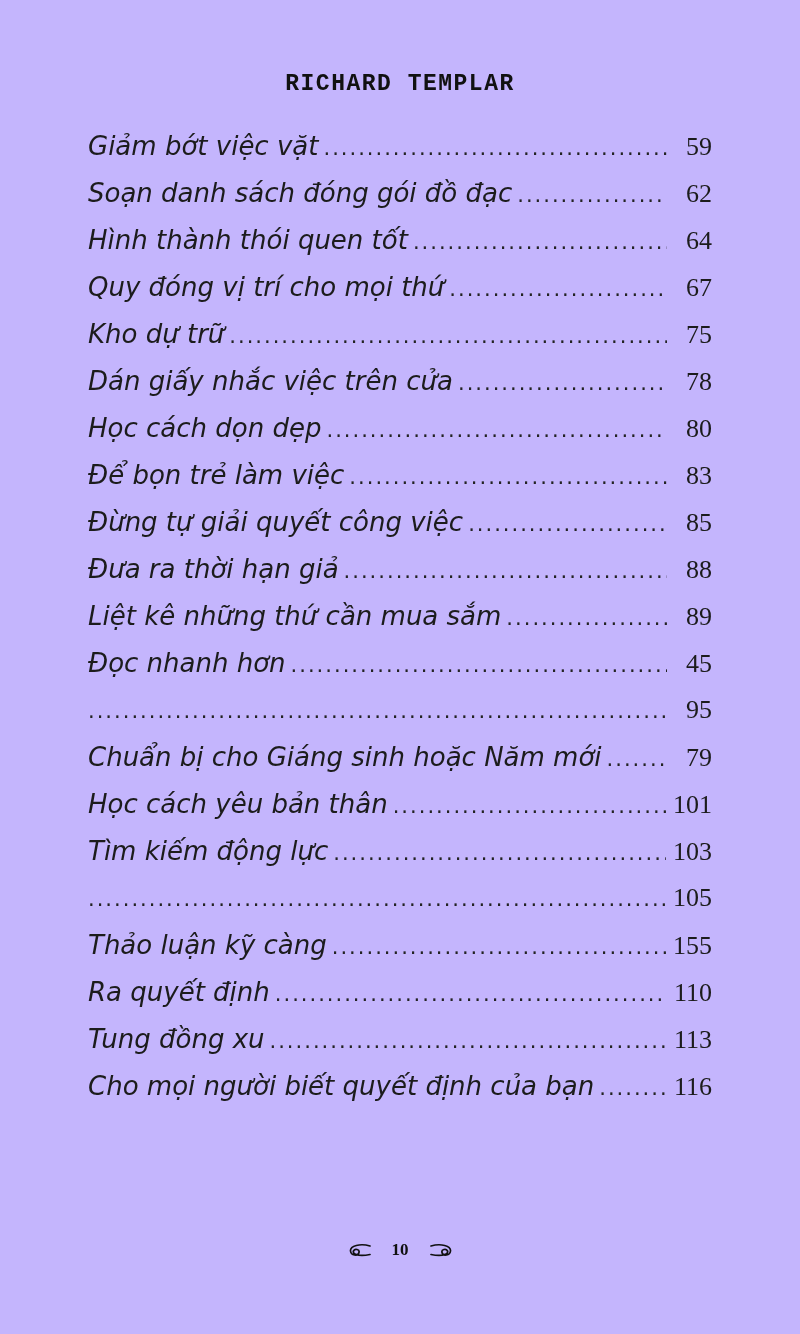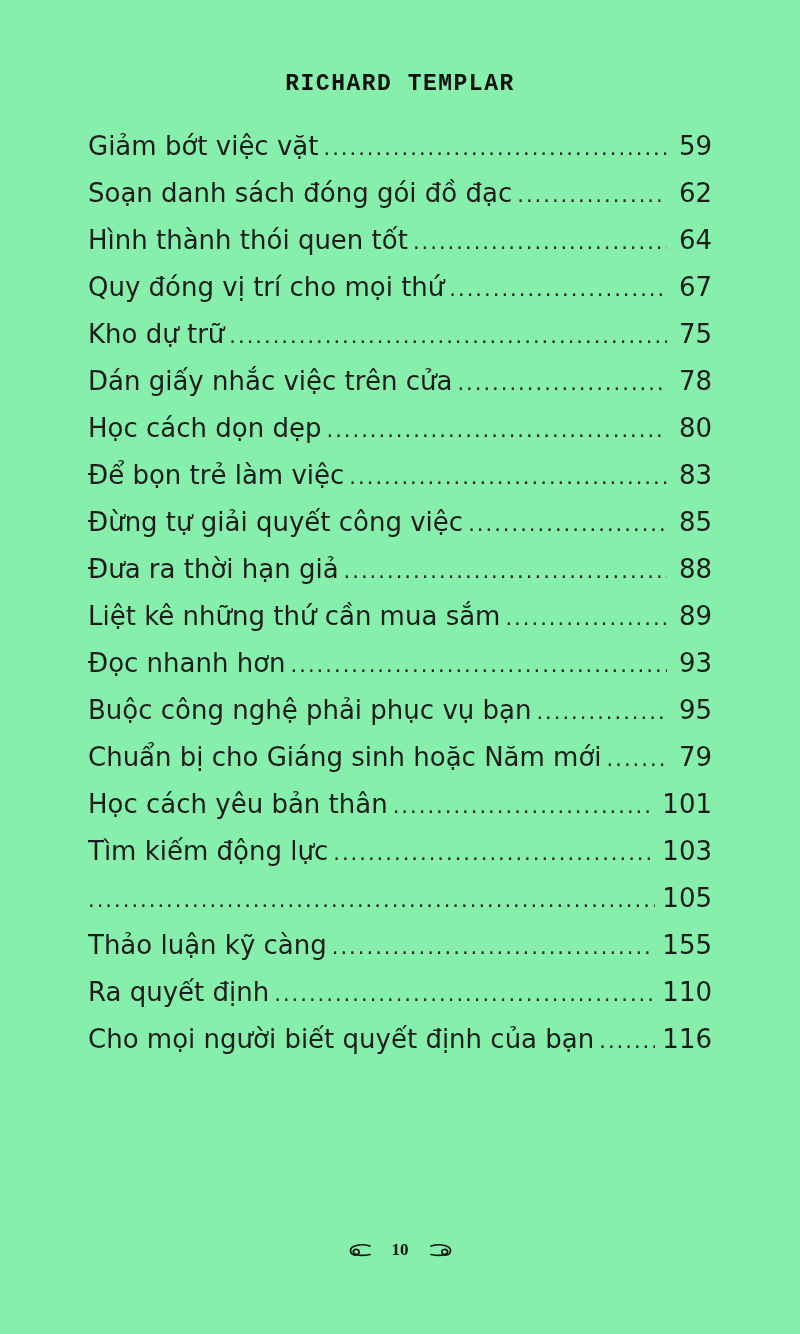--- a/index.html
+++ b/index.html
@@ -4,21 +4,21 @@
 <style>
   html, body {
     margin: 0;
     padding: 0;
     background: #ffffff;
   }
   .page {
     position: relative;
     width: 800px;
     height: 1334px;
-    background: #86efac;
+    background: #c4b5fd;
     color: #1c1c1c;
     font-family: "DejaVu Sans", sans-serif;
     overflow: hidden;
   }
   .running-head {
     position: absolute;
     top: 71px;
     left: 0;
     right: 0;
     text-align: center;
@@ -39,37 +39,39 @@
     align-items: baseline;
     height: 47px;
     font-size: 26px;
     color: #1c1c1c;
   }
   .toc-title {
     white-space: nowrap;
     padding-right: 5px;
     flex: 0 1 auto;
     overflow: hidden;
+    font-style: italic;
   }
   .toc-dots {
     flex: 1 1 0;
     overflow: hidden;
     white-space: nowrap;
     font-size: 21px;
     letter-spacing: 2px;
     color: #222222;
   }
   .toc-dots::after {
     content: "...................................................................................................................................";
   }
   .toc-page {
     padding-left: 7px;
     min-width: 38px;
     text-align: right;
     white-space: nowrap;
+    font-family: Liberation Serif, serif;
   }
   .footer {
     position: absolute;
     top: 1240px;
     left: 0;
     right: 0;
     display: flex;
     justify-content: center;
     align-items: center;
     gap: 20px;
@@ -141,24 +143,23 @@
         <span class="toc-page">88</span>
       </div>
       <div class="toc-row">
         <span class="toc-title">Liệt kê những thứ cần mua sắm</span>
         <span class="toc-dots"></span>
         <span class="toc-page">89</span>
       </div>
       <div class="toc-row">
         <span class="toc-title">Đọc nhanh hơn</span>
         <span class="toc-dots"></span>
-        <span class="toc-page">93</span>
-      </div>
-      <div class="toc-row">
-        <span class="toc-title">Buộc công nghệ phải phục vụ bạn</span>
+        <span class="toc-page">45</span>
+      </div>
+      <div class="toc-row">
         <span class="toc-dots"></span>
         <span class="toc-page">95</span>
       </div>
       <div class="toc-row">
         <span class="toc-title">Chuẩn bị cho Giáng sinh hoặc Năm mới</span>
         <span class="toc-dots"></span>
         <span class="toc-page">79</span>
       </div>
       <div class="toc-row">
         <span class="toc-title">Học cách yêu bản thân</span>
@@ -176,20 +177,25 @@
       </div>
       <div class="toc-row">
         <span class="toc-title">Thảo luận kỹ càng</span>
         <span class="toc-dots"></span>
         <span class="toc-page">155</span>
       </div>
       <div class="toc-row">
         <span class="toc-title">Ra quyết định</span>
         <span class="toc-dots"></span>
         <span class="toc-page">110</span>
+      </div>
+      <div class="toc-row">
+        <span class="toc-title">Tung đồng xu</span>
+        <span class="toc-dots"></span>
+        <span class="toc-page">113</span>
       </div>
       <div class="toc-row">
         <span class="toc-title">Cho mọi người biết quyết định của bạn</span>
         <span class="toc-dots"></span>
         <span class="toc-page">116</span>
       </div>
     </div>
 
   <div class="footer">
     <span class="ornament">

